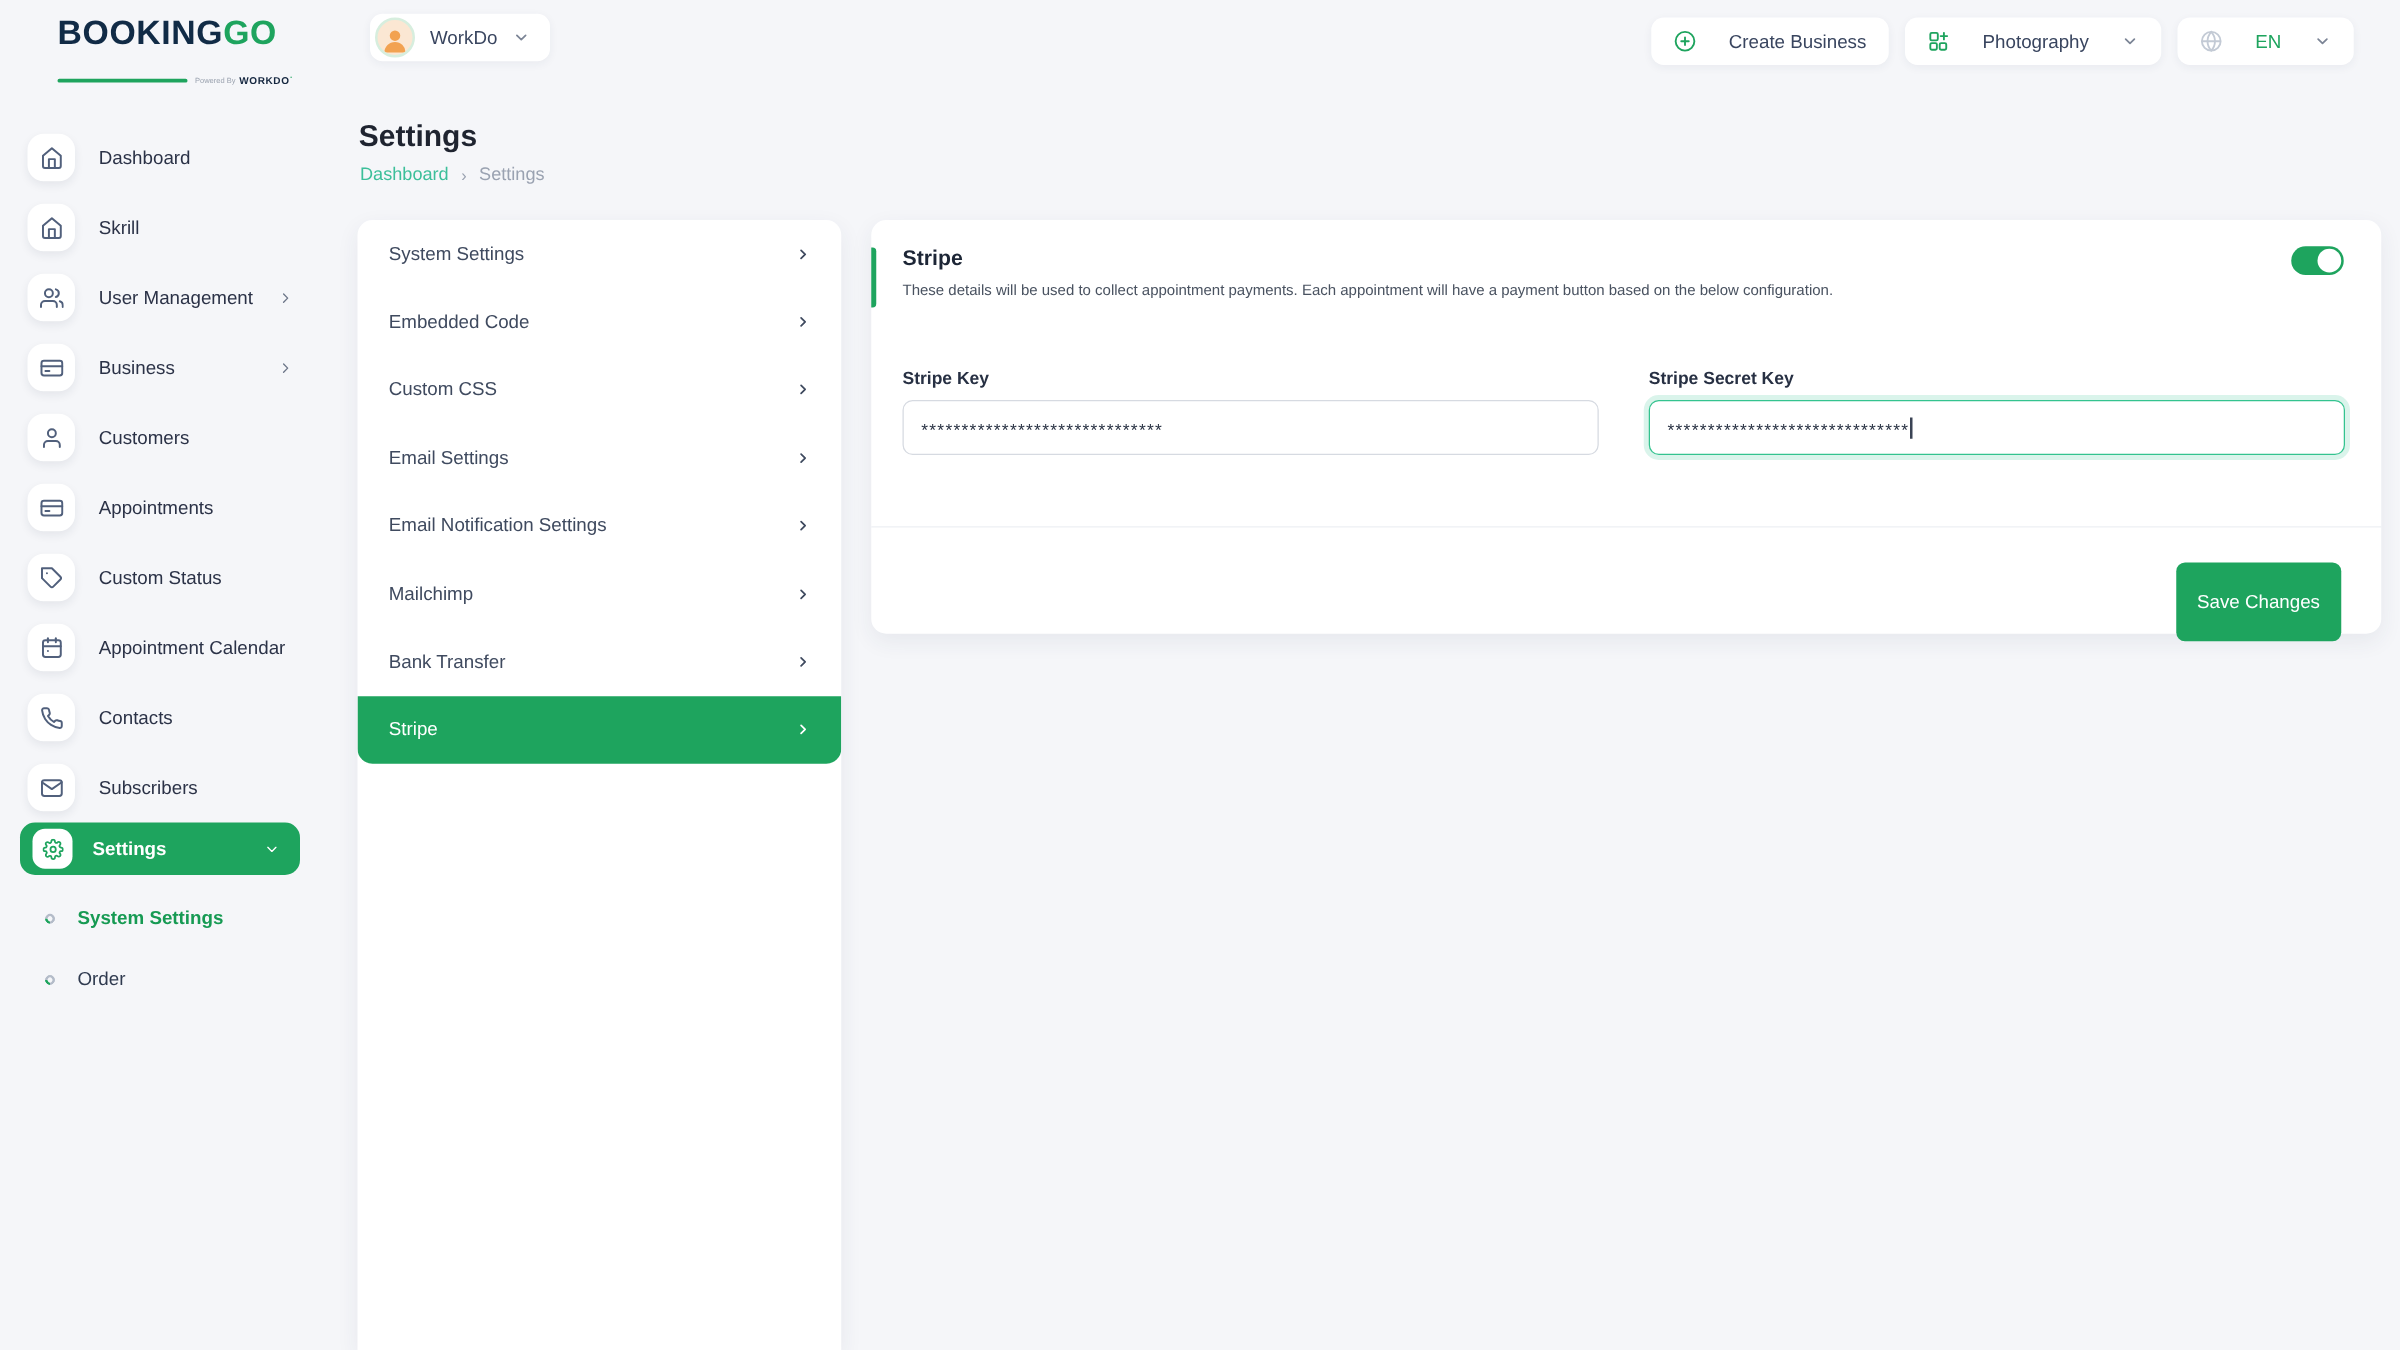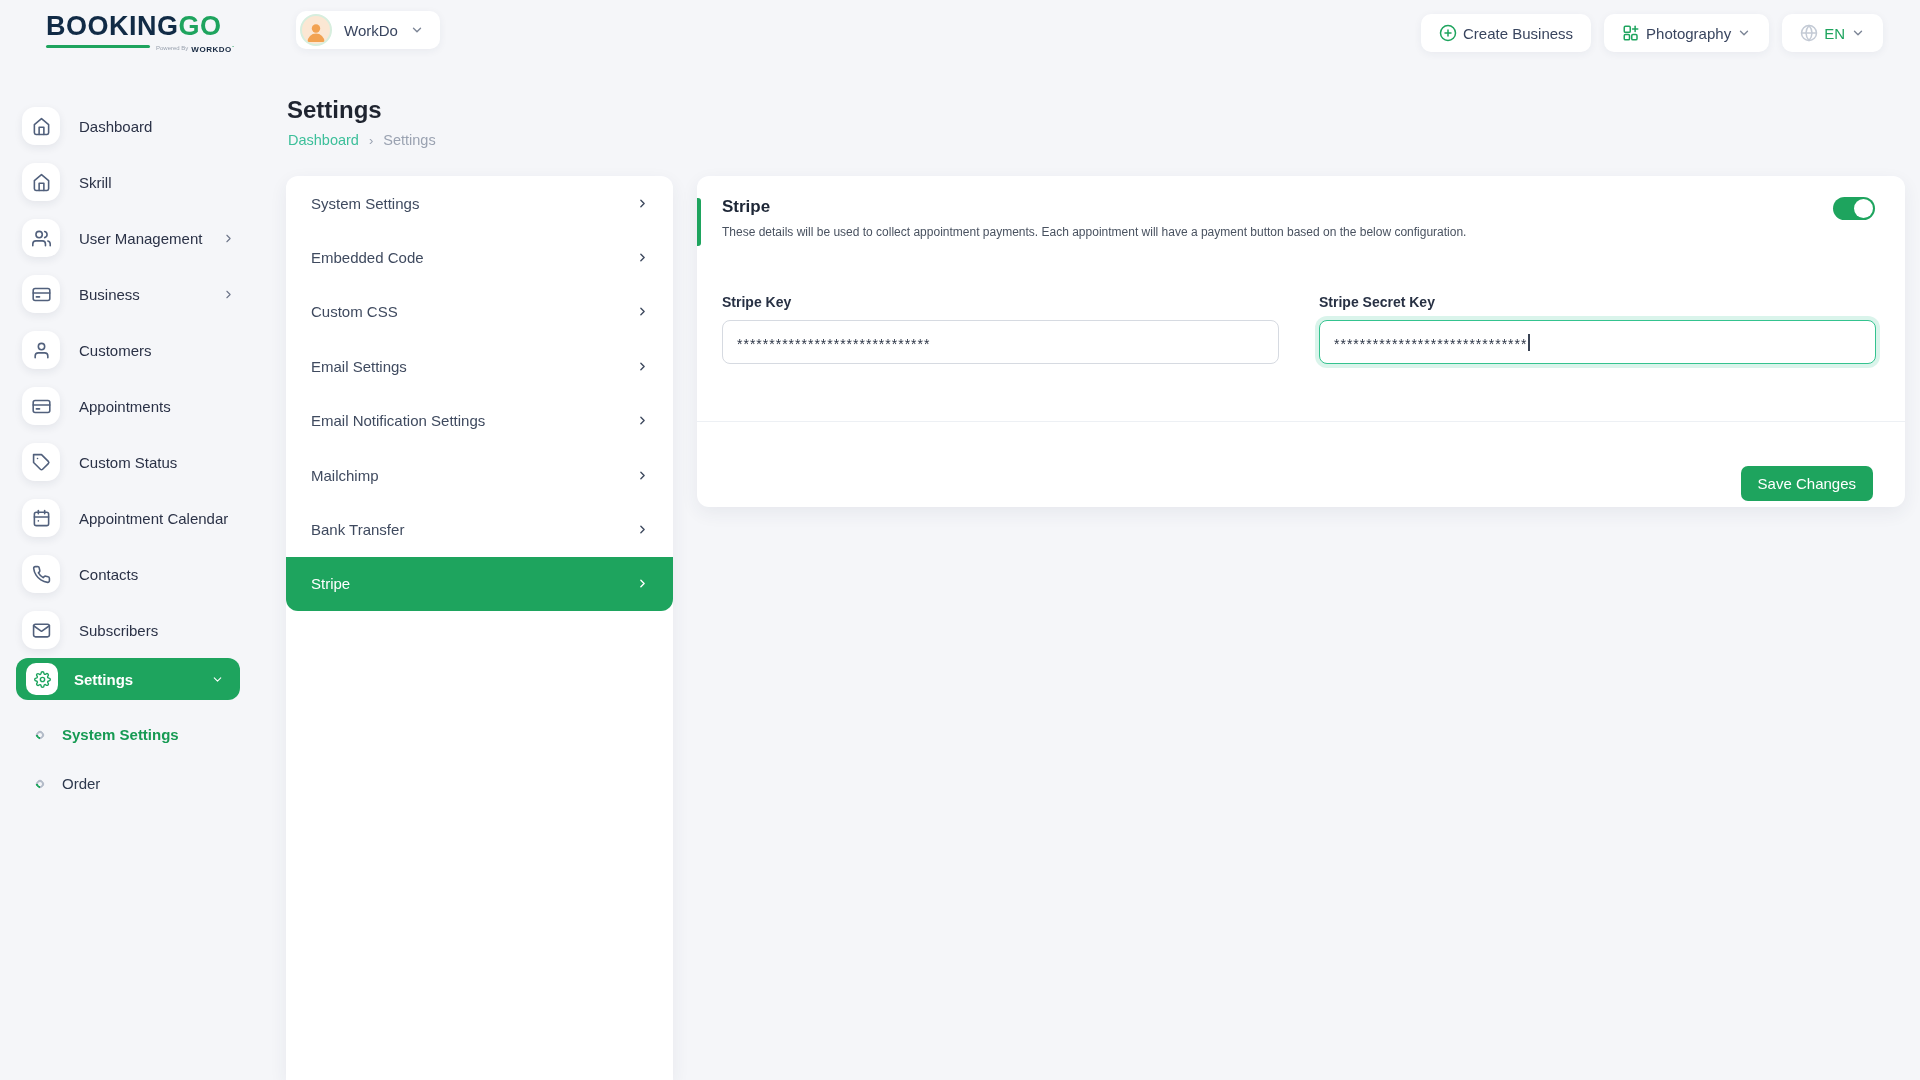--- a/index.html
+++ b/index.html
@@ -4,36 +4,36 @@
 <style>
   html,body{margin:0;padding:0;background:#eceef2;}
   *{box-sizing:border-box;font-family:"Liberation Sans","DejaVu Sans",sans-serif;}
   .canvas{position:relative;width:1920px;height:1080px;background:#f5f6f9;overflow:hidden;}
 
   
   .header{position:absolute;left:0;top:0;width:1920px;height:58px;}
   .brand{position:absolute;left:46px;top:13px;width:220px;}
   .brand-name{font-size:27px;font-weight:800;letter-spacing:.5px;color:#112b46;line-height:1;}
   .brand-name .go{color:#1ea45e;}
-  .brand-sub{display:flex;margin-top:5px;}
+  .brand-sub{display:flex;align-items:center;margin-top:20px;}
   .brand-line{height:3px;background:#1ea45e;border-radius:2px;width:104px;margin-right:6px;}
   .powered-by{font-size:6px;color:#9aa2af;margin-right:3px;}
   .powered-brand{font-size:8px;font-weight:800;color:#14263f;letter-spacing:.5px;}
   .powered-brand i{color:#1ea45e;font-style:normal;}
 
   .pill{background:#fff;border-radius:10px;box-shadow:0 2px 8px rgba(30,50,90,.06);display:flex;align-items:center;height:38px;cursor:pointer;}
   .workspace{position:absolute;left:296px;top:11px;padding:0 16px 0 4px;gap:12px;}
   .avatar{width:32px;height:32px;border-radius:50%;background:#fbe7d3;border:2px solid #d7eede;display:flex;align-items:center;justify-content:center;overflow:hidden;}
   .avatar svg{width:24px;height:24px;margin-top:4px;}
   .ws-label{font-size:15px;color:#39455f;font-weight:500;}
   .chev{width:14px;height:14px;color:#7c8596;}
   .chev svg{width:14px;height:14px;display:block;}
 
   .header-right{position:absolute;right:37px;top:14px;display:flex;gap:13px;}
-  .hbtn{padding:0 18px;gap:6px;font-size:15px;color:#39455f;font-weight:500;}
+  .hbtn{padding:0 18px;gap:26px;font-size:15px;color:#39455f;font-weight:500;}
   .icon16{width:18px;height:18px;display:block;}
   .green{color:#1ea45e;}
   .gray-ic{color:#c3cad5;}
 
   
   .sidebar{position:absolute;left:0;top:58px;width:287px;bottom:0;padding-top:40px;}
   .nav-item{display:flex;align-items:center;height:56px;padding-left:22px;cursor:pointer;position:relative;}
   .nav-icon{width:38px;height:38px;border-radius:13px;background:#fff;box-shadow:0 3px 8px rgba(20,40,70,.08);display:flex;align-items:center;justify-content:center;color:#51607c;flex:0 0 38px;}
   .nav-icon svg{width:19px;height:19px;}
   .nav-label{font-size:15px;color:#2b3247;font-weight:500;margin-left:19px;white-space:nowrap;}
@@ -74,21 +74,21 @@
   .sp-desc{font-size:12px;color:#495260;margin-top:8px;}
   .toggle{position:absolute;right:30px;top:21px;width:42px;height:23px;border-radius:12px;background:#1ea45e;cursor:pointer;}
   .toggle .knob{position:absolute;right:2px;top:2px;width:19px;height:19px;border-radius:50%;background:#fff;}
   .fields{position:absolute;left:25px;right:29px;top:118px;display:flex;gap:40px;justify-content:center;}
   .field{flex:1;}
   .f-label{font-size:14px;font-weight:700;color:#273043;margin-bottom:10px;}
   .f-input{height:44px;border:1px solid #d6dae1;border-radius:8px;background:#fff;display:flex;align-items:center;padding:4px 14px 0 14px;font-size:14px;color:#2b3445;letter-spacing:1px;cursor:text;}
   .field.focused .f-input{border:1px solid #34c38f;box-shadow:0 0 0 4px rgba(52,195,143,.18);}
   .caret{display:inline-block;width:1.5px;height:17px;background:#3a4354;margin-left:1px;transform:translateY(-2px);}
   .sp-footer{position:absolute;left:0;right:0;top:245px;bottom:0;border-top:1px solid #edf0f4;}
-  .save-btn{position:absolute;right:32px;top:44px;background:#1ea45e;color:#fff;border:none;border-radius:7px;padding:9px 17px;font-size:15px;font-weight:500;cursor:pointer;}
+  .save-btn{position:absolute;right:32px;top:28px;background:#1ea45e;color:#fff;border:none;border-radius:7px;padding:23px 17px;font-size:15px;font-weight:500;cursor:pointer;}
 </style>
 </head>
 <body>
 
 <div class="canvas">
 
   <div class="header">
     <div class="brand">
       <div class="brand-name"><span>BOOKING</span><span class="go">GO</span></div>
       <div class="brand-sub">

